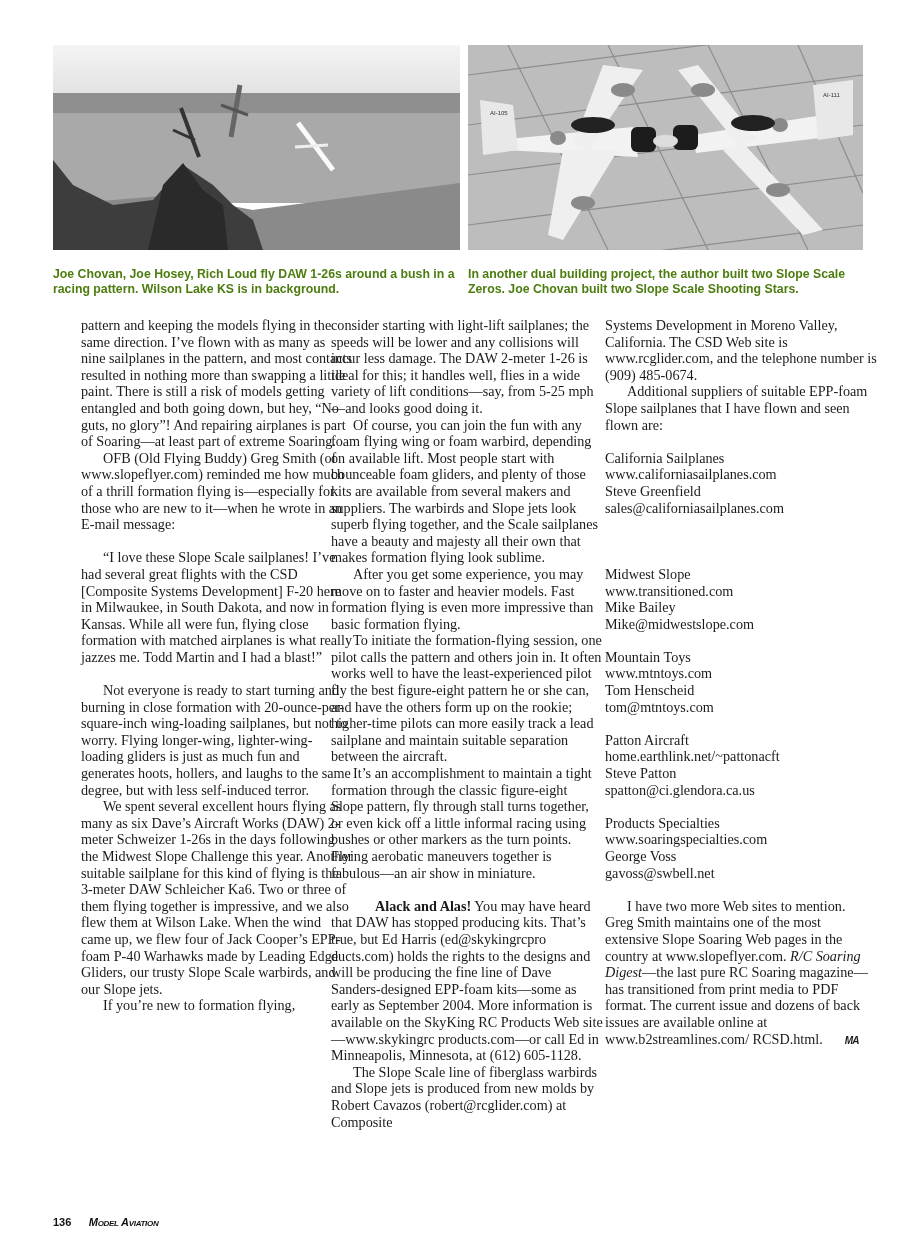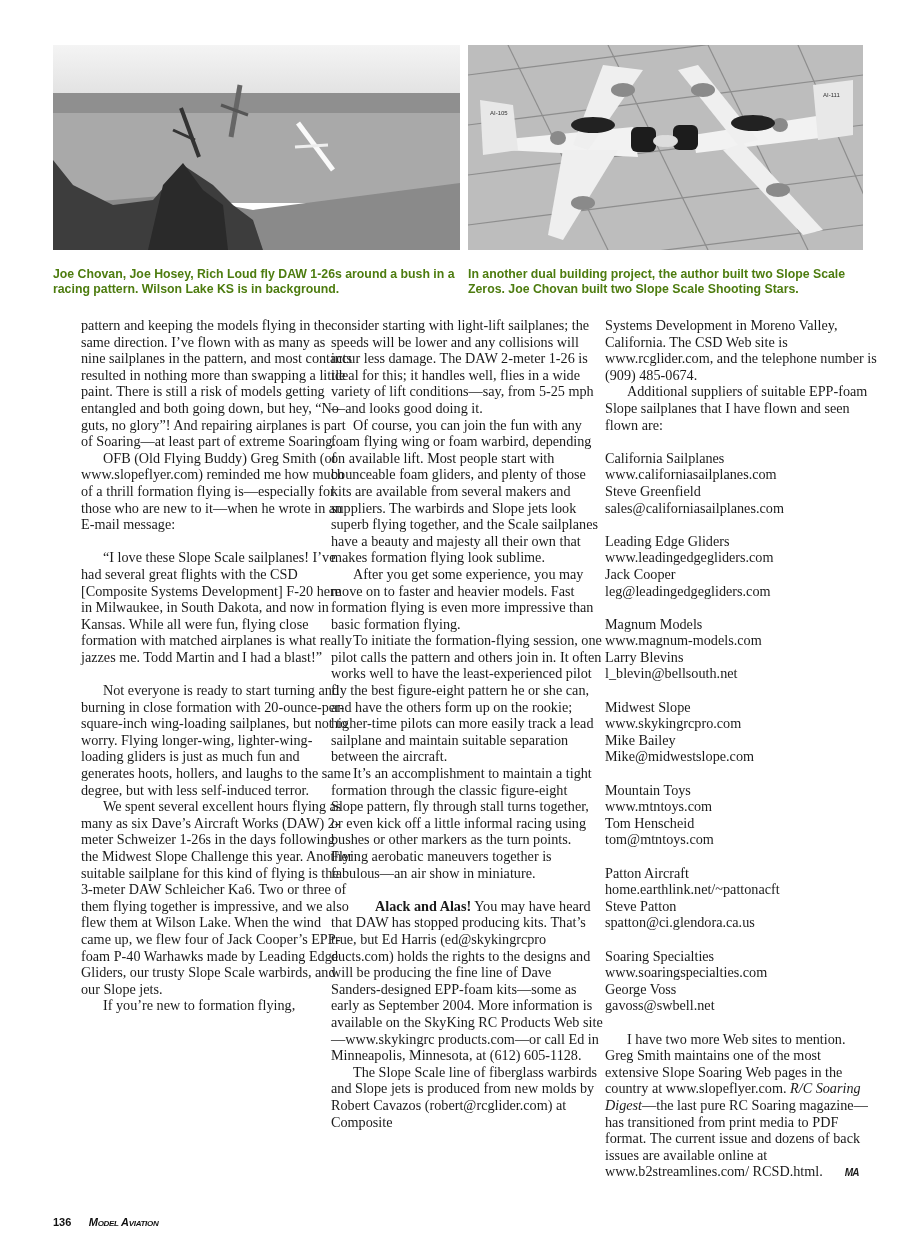--- a/index.html
+++ b/index.html
@@ -148,57 +148,45 @@
   <p>Systems Development in Moreno Valley, California. The CSD Web site is www.rcglider.com, and the telephone number is (909) 485-0674.</p>
   <p class="ind">Additional suppliers of suitable EPP-foam Slope sailplanes that I have flown and seen flown are:</p>
   <div class="gap"></div>
   <div class="supplier">
     <div>California Sailplanes</div>
     <div>www.californiasailplanes.com</div>
     <div>Steve Greenfield</div>
     <div>sales@californiasailplanes.com</div>
   </div>
   <div class="gap"></div>
-  <div class="supplier">
-    <div>Leading Edge Gliders</div>
-    <div>www.leadingedgegliders.com</div>
-    <div>Jack Cooper</div>
-    <div>leg@leadingedgegliders.com</div>
-  </div>
   <div class="gap"></div>
-  <div class="supplier">
-    <div>Magnum Models</div>
-    <div>www.magnum-models.com</div>
-    <div>Larry Blevins</div>
-    <div>l_blevin@bellsouth.net</div>
-  </div>
   <div class="gap"></div>
   <div class="supplier">
     <div>Midwest Slope</div>
-    <div>www.skykingrcpro.com</div>
+    <div>www.transitioned.com</div>
     <div>Mike Bailey</div>
     <div>Mike@midwestslope.com</div>
   </div>
   <div class="gap"></div>
   <div class="supplier">
     <div>Mountain Toys</div>
     <div>www.mtntoys.com</div>
     <div>Tom Henscheid</div>
     <div>tom@mtntoys.com</div>
   </div>
   <div class="gap"></div>
   <div class="supplier">
     <div>Patton Aircraft</div>
     <div>home.earthlink.net/~pattonacft</div>
     <div>Steve Patton</div>
     <div>spatton@ci.glendora.ca.us</div>
   </div>
   <div class="gap"></div>
   <div class="supplier">
-    <div>Soaring Specialties</div>
+    <div>Products Specialties</div>
     <div>www.soaringspecialties.com</div>
     <div>George Voss</div>
     <div>gavoss@swbell.net</div>
   </div>
   <div class="gap"></div>
   <p class="ind"><span>I have two more Web sites to mention. Greg Smith maintains one of the most extensive Slope Soaring Web pages in the country at www.slopeflyer.com. </span><i>R/C Soaring Digest</i><span>—the last pure RC Soaring magazine—has transitioned from print media to PDF format. The current issue and dozens of back issues are available online at www.b2streamlines.com/ RCSD.html.</span><span class="endmark">MA</span></p>
 </div>
 
 <div id="footer">
   <span id="page-number">136</span>

